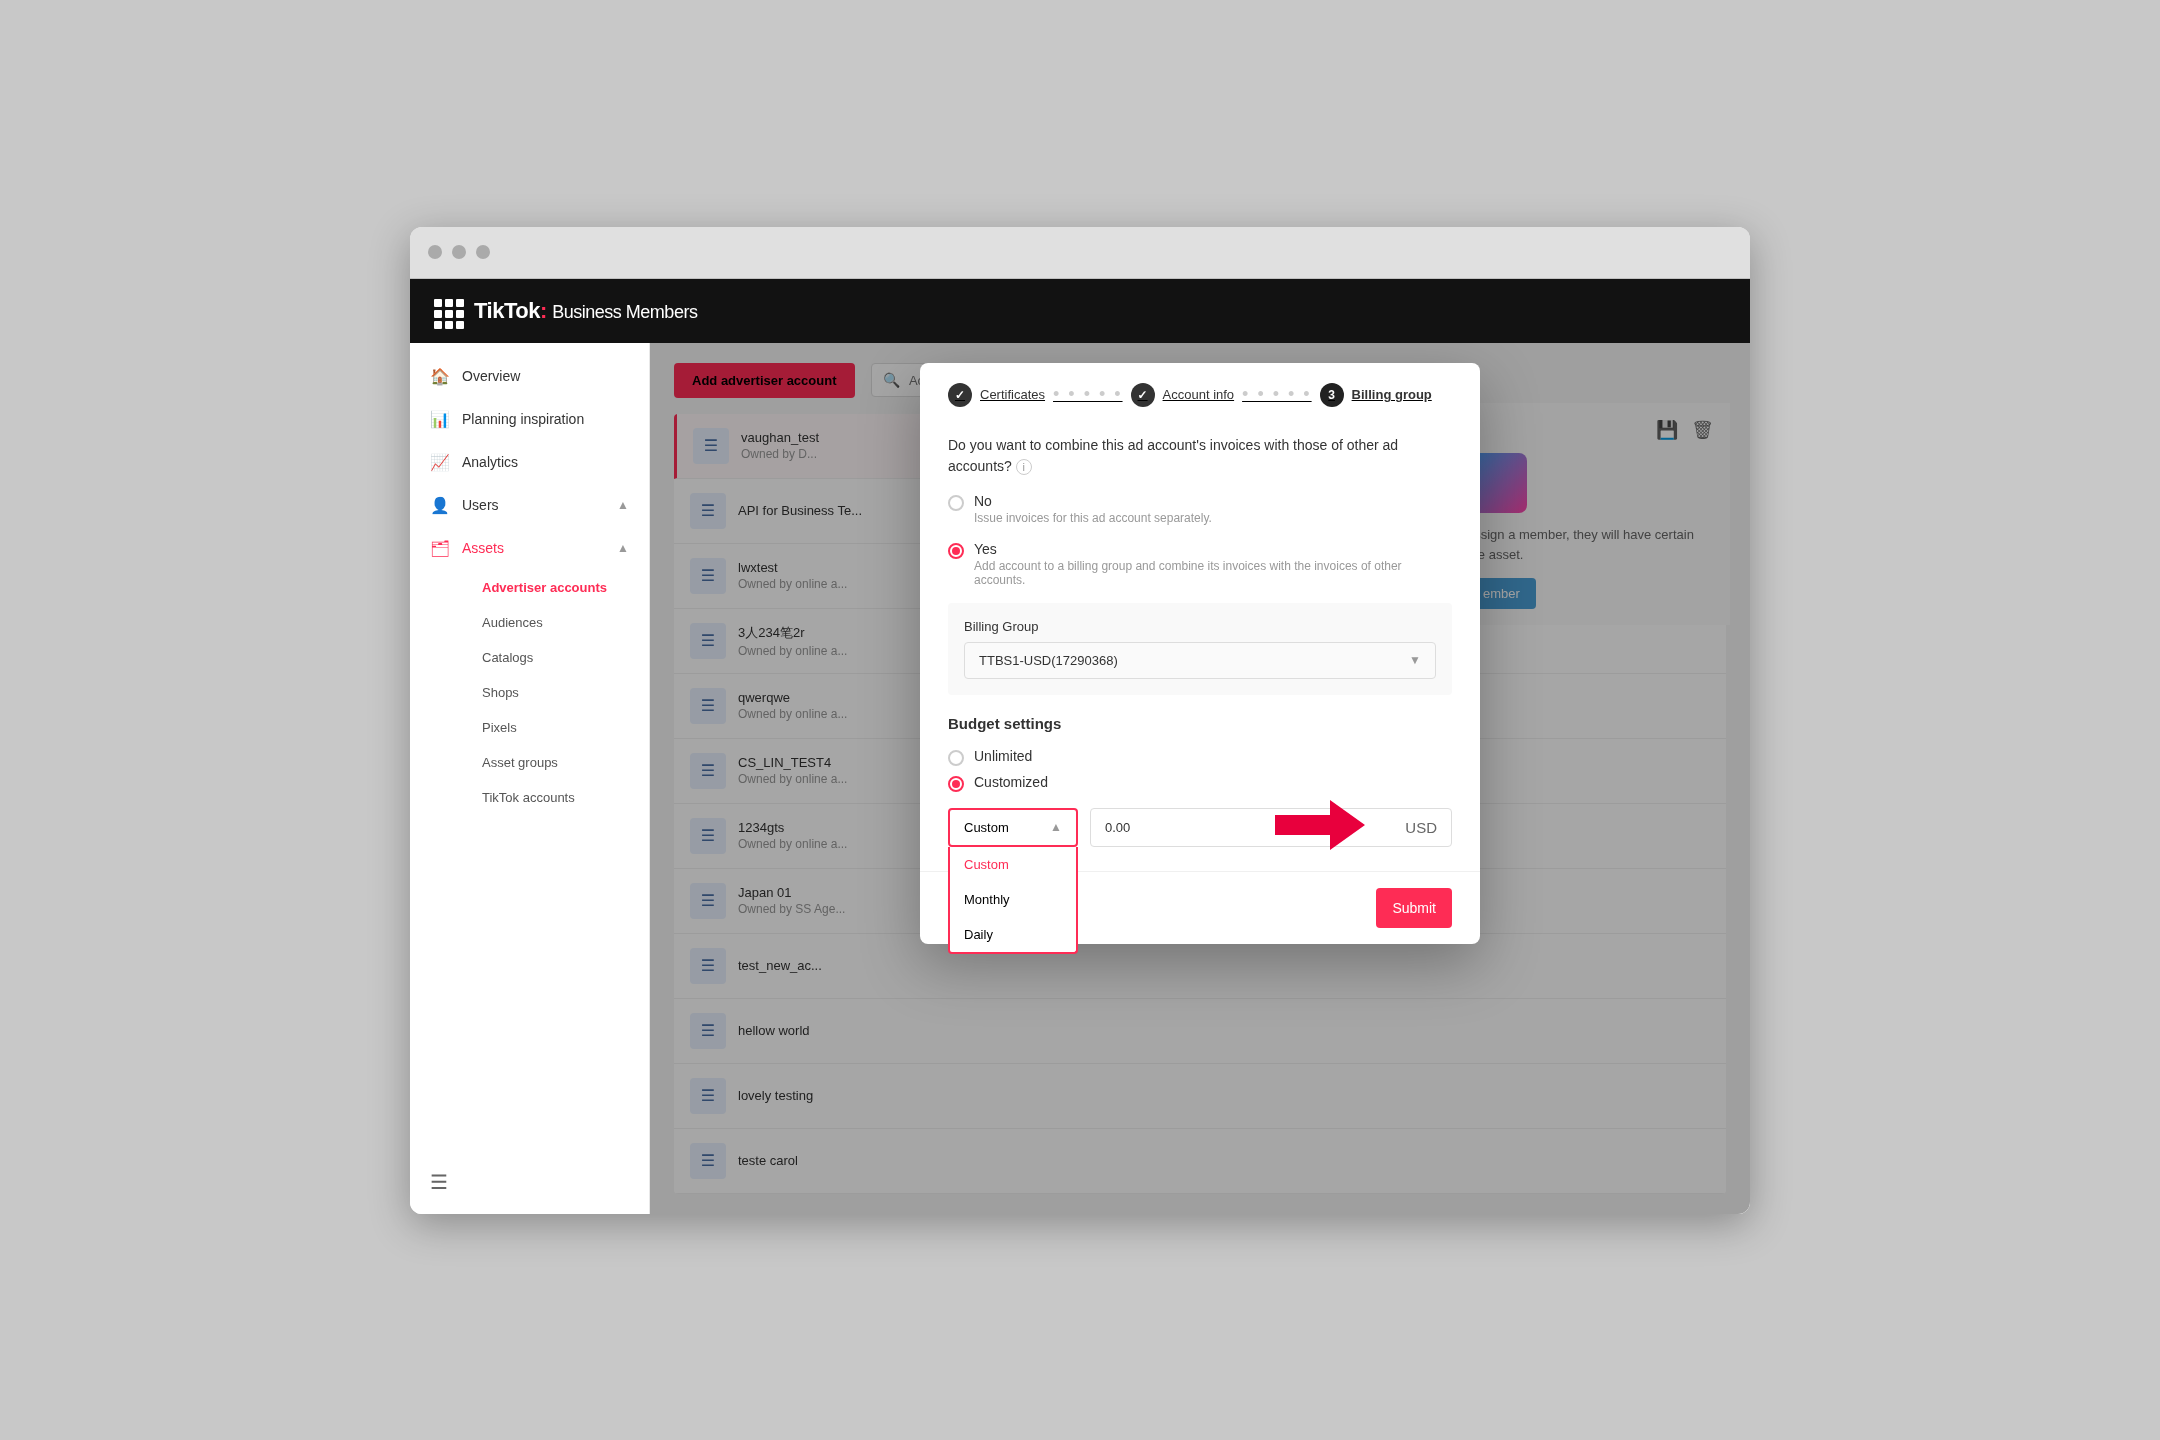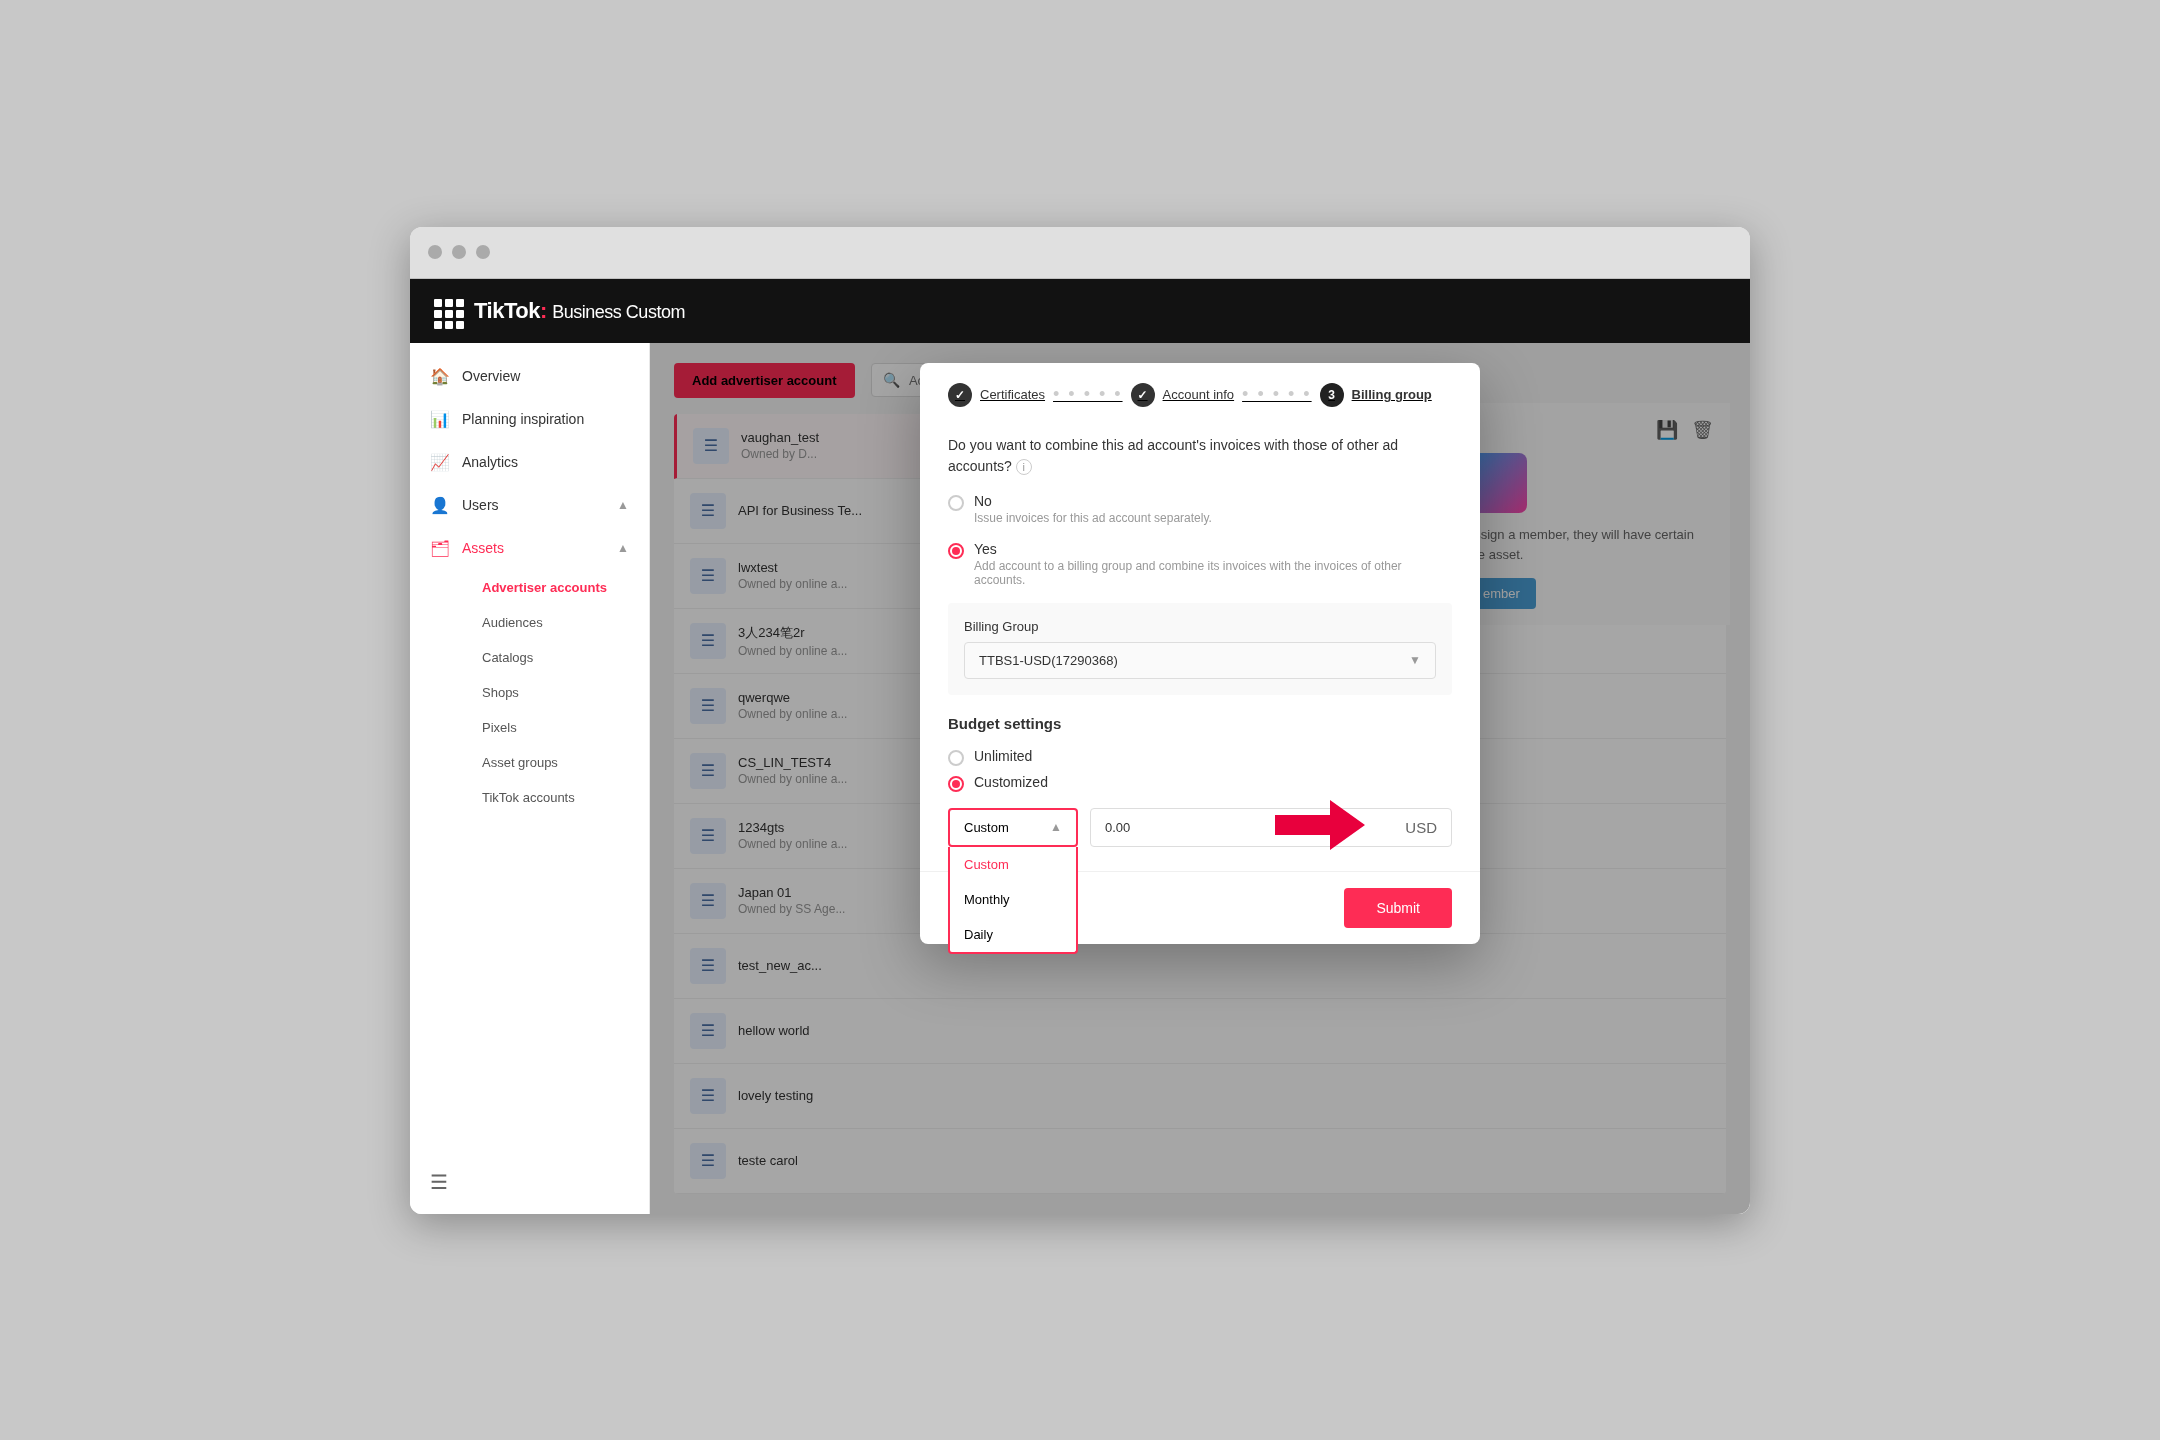--- a/index.html
+++ b/index.html
@@ -356,21 +356,21 @@
       display: flex;
       justify-content: flex-end;
       padding: 16px 28px;
       border-top: 1px solid #f0f0f0;
     }
 
     .btn-submit {
       background: #fe2c55;
       color: white;
       border: none;
-      padding: 12px 32px;
+      padding: 12px 16px;
       border-radius: 4px;
       font-size: 14px;
       font-weight: 500;
       cursor: pointer;
     }
   </style>
 </head>
 <body>
 
 <div class="browser-window">
@@ -390,21 +390,21 @@
           <span></span>
         <span></span>
           <span></span>
           <span></span>
         <span></span>
           <span></span>
           <span></span>
       </div>
       <div class="header-logo">
         <span>TikTok</span><span class="colon">:</span>
-        <span style="font-weight:400; font-size:18px;">Business Custom</span>
+        <span style="font-weight:400; font-size:18px;">Business Members</span>
       </div>
     </div>
 
     <div class="main-layout">
 
       <div class="sidebar">
         <div class="sidebar-item">
           <span class="sidebar-icon">🏠</span>
           <span>Overview</span>
         </div>

